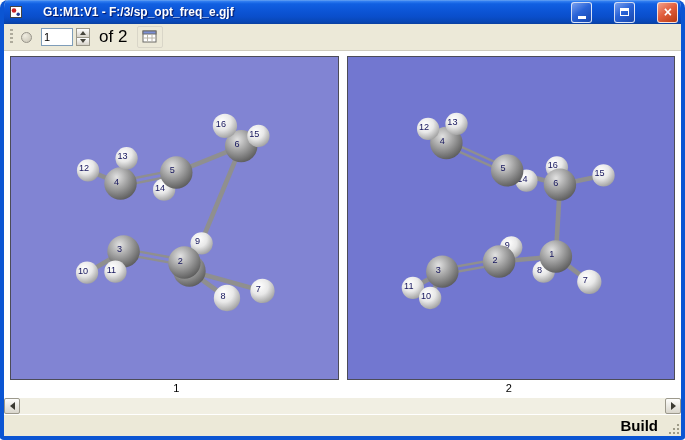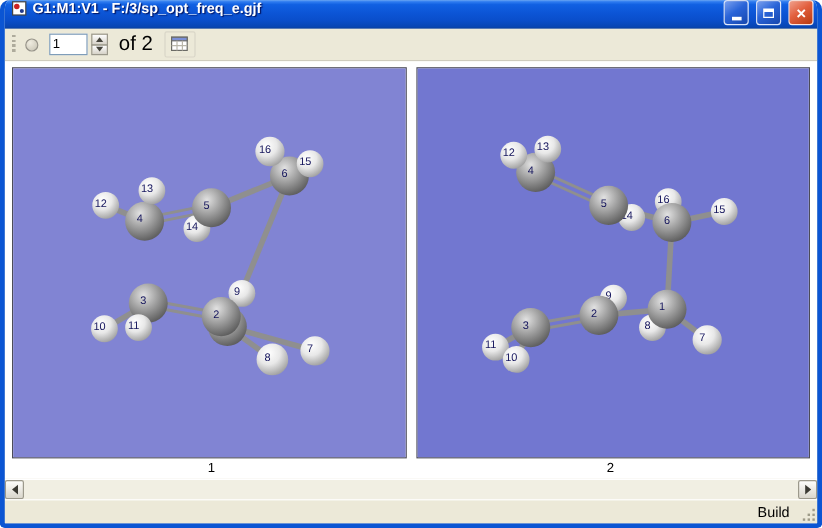--- a/index.html
+++ b/index.html
@@ -4,21 +4,21 @@
 <style>
   html,body{margin:0;padding:0;background:#fff;width:685px;height:440px;overflow:hidden;}
   *{box-sizing:border-box;}
   .window{
     width:685px;height:440px;display:flex;flex-direction:column;
     border-left:4px solid #0b55d3;border-right:4px solid #0b55d3;border-bottom:4px solid #0b55d3;
     border-radius:8px 8px 4px 4px;overflow:hidden;background:#ece9d8;
     font-family:"Liberation Sans",sans-serif;
   }
   
-  .titlebar{flex:0 0 24px;display:flex;gap:4px;padding:0 3px 0 5px;
+  .titlebar{flex:0 0 24px;display:flex;align-items:center;gap:20px;padding:0 3px 0 5px;
     background:linear-gradient(180deg,#6ba6f2 0%,#2f7cf0 6%,#1160e2 16%,#0c55d6 45%,#0a4ecb 70%,#0846b4 92%,#0a3f9e 100%);}
   .ttext{flex:1;color:#fff;font-weight:bold;font-size:12px;text-shadow:1px 1px 1px #00125e;white-space:nowrap;overflow:hidden;}
   .tb{width:21px;height:21px;border:1px solid rgba(255,255,255,.8);border-radius:3px;
     display:flex;align-items:center;justify-content:center;margin-left:2px;cursor:pointer;}
   .bmin,.bmax{background:linear-gradient(145deg,#7aa0ef 0%,#2a64d8 45%,#1747ae 100%);}
   .bclose{background:linear-gradient(145deg,#f0a08c 0%,#e25f3e 45%,#b83a10 100%);}
   .icon-min{display:block;width:8px;height:3px;background:#fff;align-self:flex-end;margin:0 0 3px 0;}
   .icon-max{display:block;width:9px;height:8px;border:1px solid #fff;border-top:3px solid #fff;}
   .icon-close{color:#fff;font-size:14px;font-weight:bold;line-height:1;}
   
@@ -44,22 +44,22 @@
   .plabels{flex:0 0 17px;display:flex;}
   .plabels span{flex:1;text-align:center;font-size:11px;color:#000;line-height:17px;}
   
   .hscroll{flex:0 0 16px;display:flex;background:#f1efe3;border-top:1px solid #fff;}
   .sbtn{width:16px;height:16px;border:1px solid #9c998c;border-radius:2px;
     background:linear-gradient(#fdfdfb,#d9d6cc);display:flex;align-items:center;justify-content:center;cursor:pointer;}
   .tri-l{width:0;height:0;border:4px solid transparent;border-right:5px solid #3b3a33;margin-left:-4px;}
   .tri-r{width:0;height:0;border:4px solid transparent;border-left:5px solid #3b3a33;margin-right:-4px;}
   .strack{flex:1;}
   
-  .statusbar{flex:0 0 20px;background:#ece9d8;border-top:1px solid #fff;display:flex;align-items:flex-end;
-    justify-content:flex-end;font-size:12px;color:#000;padding-right:18px;position:relative;}
+  .statusbar{flex:0 0 20px;background:#ece9d8;border-top:1px solid #fff;display:flex;align-items:flex-start;
+    justify-content:flex-end;font-size:15px;color:#000;padding-right:18px;position:relative;font-weight:bold;}
   .sitem{padding:2px 5px;white-space:nowrap;}
   .resize-grip{position:absolute;right:1px;bottom:1px;width:13px;height:13px;}
   .resize-grip i{position:absolute;right:1px;bottom:1px;width:2px;height:2px;background:#9e9b88;
     box-shadow:-4px 0 #9e9b88,0 -4px #9e9b88,-8px 0 #9e9b88,0 -8px #9e9b88,-4px -4px #9e9b88;}
 </style>
 </head>
 <body>
 
 <div class="window">
 

